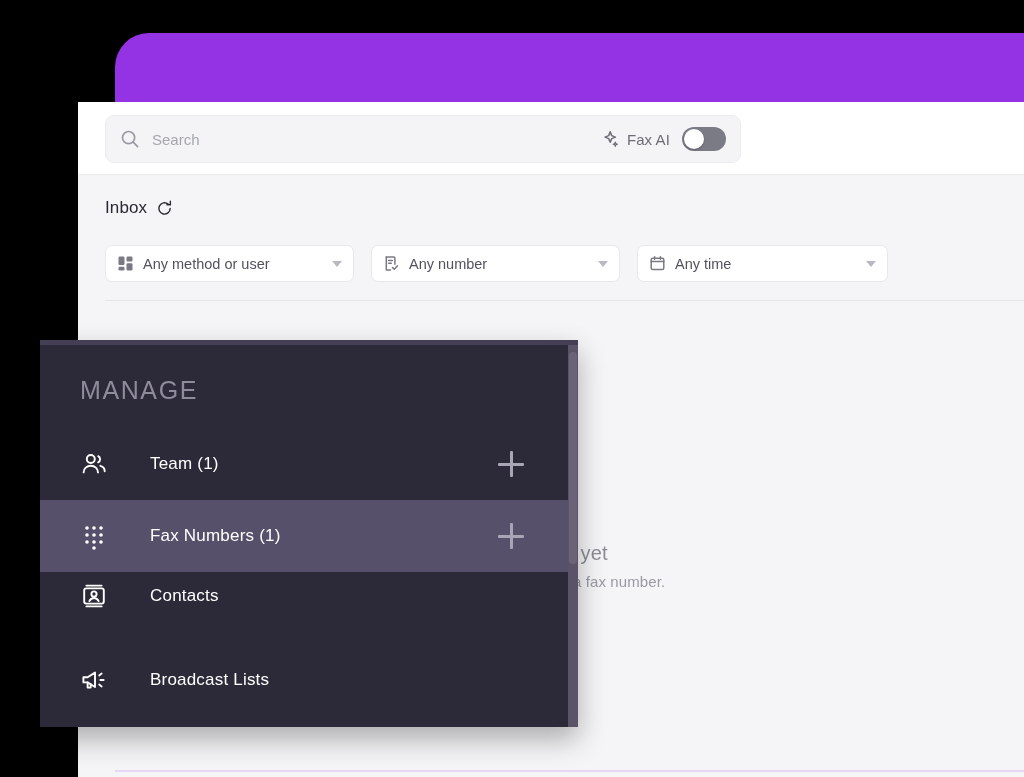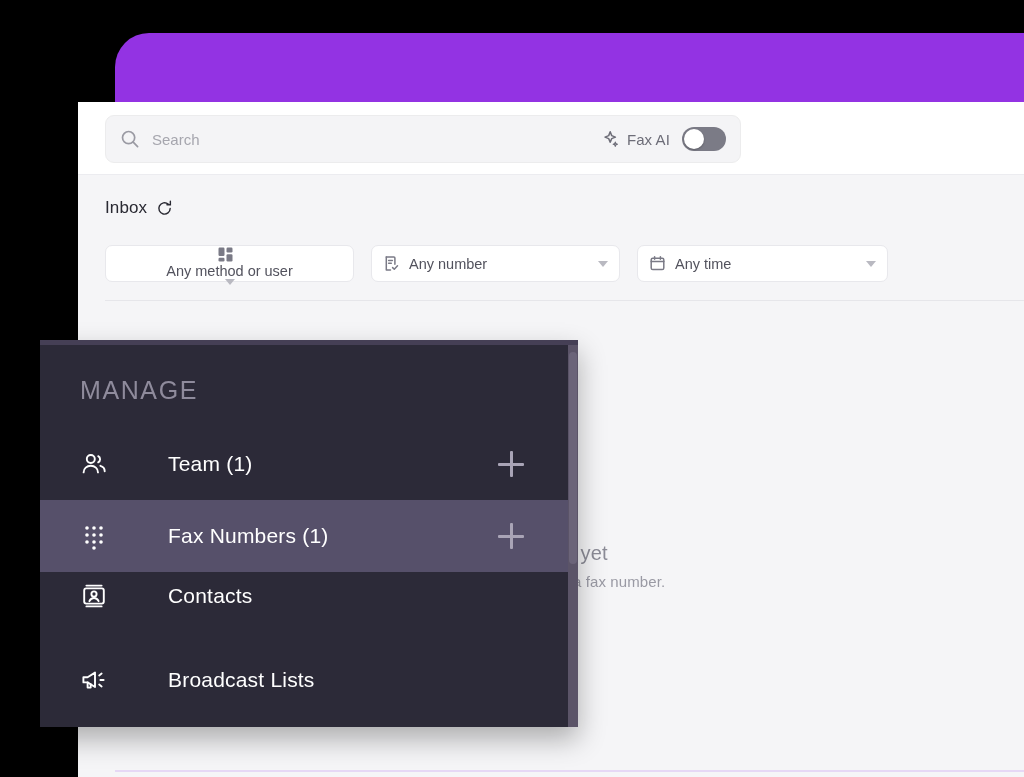--- a/index.html
+++ b/index.html
@@ -162,21 +162,21 @@
     height: 37px;
     background: #ffffff;
     border: 1px solid #e8e8ec;
     border-radius: 7px;
     display: flex;
     align-items: center;
     padding: 0 11px;
     box-sizing: border-box;
     position: relative;
   }
-  .filter-chip.w1 { width: 249px; flex-direction: column; }
+  .filter-chip.w1 { width: 249px; }
   .filter-chip.w2 { width: 249px; }
   .filter-chip.w3 { width: 251px; }
   .filter-ico {
     width: 17px;
     height: 17px;
     flex: 0 0 17px;
     margin-right: 9px;
     display: block;
   }
   .filter-label {
@@ -289,22 +289,22 @@
     padding: 0 0 0 40px;
   }
   .nav-item.active { background: #56506a; }
   .nav-item .nav-ico {
     width: 28px;
     height: 28px;
     flex: 0 0 28px;
     display: block;
   }
   .nav-item .nav-label {
-    margin-left: 60px;
-    font-size: 21px;
+    margin-left: 42px;
+    font-size: 17px;
     color: #ffffff;
     letter-spacing: .2px;
     flex: 1 1 auto;
   }
   .nav-item .plus-btn {
     width: 26px;
     height: 26px;
     flex: 0 0 26px;
     margin-right: 44px;
     position: relative;

